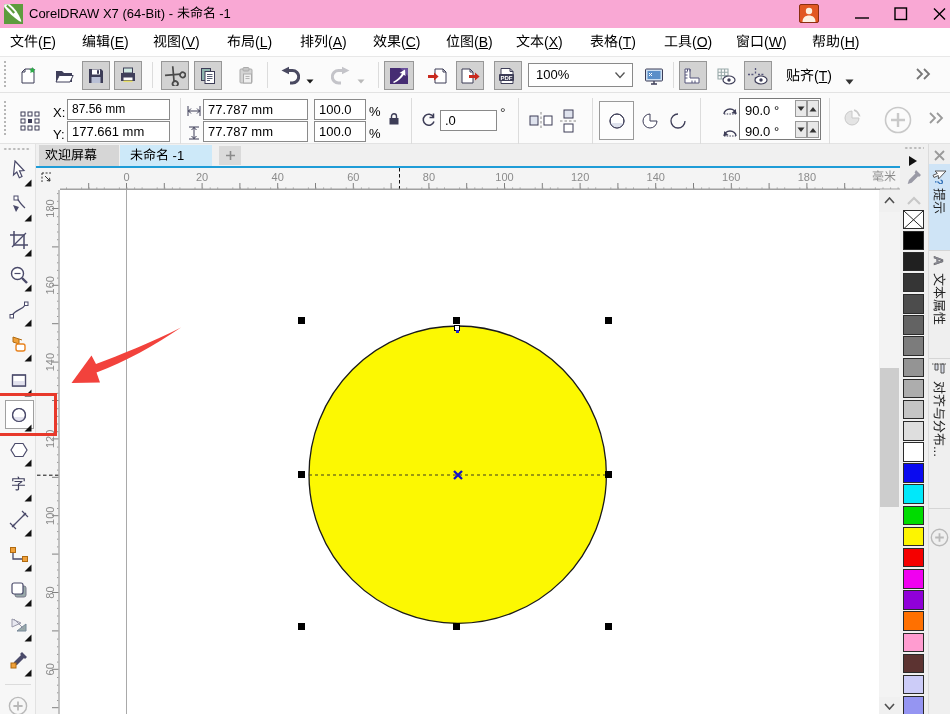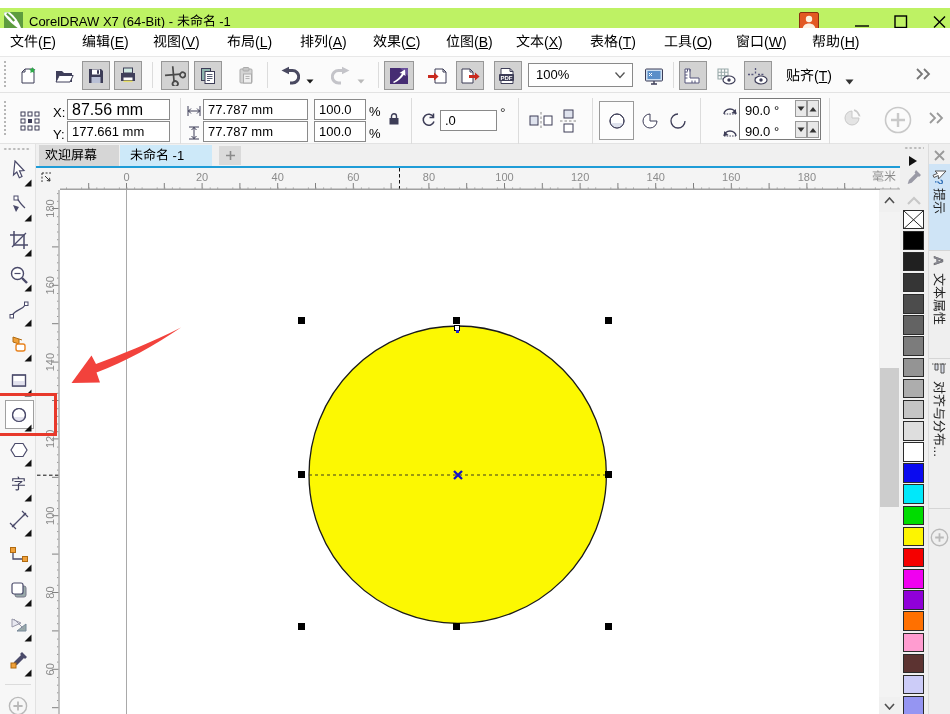--- a/index.html
+++ b/index.html
@@ -1,19 +1,19 @@
 <!DOCTYPE html>
 <html><head><meta charset="utf-8"><title>CorelDRAW X7</title><style>
 *{margin:0;padding:0;box-sizing:border-box}
 html,body{width:950px;height:714px;overflow:hidden}
 body{font-family:"Liberation Sans",sans-serif;background:#fff;position:relative}
 .r{position:absolute}
 .tbtn{position:absolute;display:flex;align-items:center;justify-content:center}
 </style></head><body>
-<div class="r" style="left:0;top:8px;width:950px;height:28px;background:#bef264">
+<div class="r" style="left:0;top:0;width:950px;height:28px;background:#f9a8d4">
     <div style="position:absolute;left:3px;top:3px;"><svg width="21" height="22" viewBox="0 0 21 22">
         <rect x="1" y="1" width="19" height="20" fill="#5d9c3e"></rect>
         <path d="M1.2 1.2 L6.8 1.2 C11.8 5.5 15.8 10.5 18 17 L18.3 18.9 L16 18 C10.8 14.5 5.2 9.5 1.2 4 Z" fill="#fff"></path>
         <path d="M3.8 2.5 C6.8 5 9.2 7.5 11.2 10" stroke="#5d9c3e" stroke-width="2.2" fill="none"></path>
       </svg></div>
     <div style="position:absolute;left:29px;top:6px;">
       <div style="display:flex;align-items:center;font-size:13px;color:#000">
         <span>CorelDRAW X7 (64-Bit) -&nbsp;</span>
         <svg width="39.0" height="14.6" viewBox="0 0 39.0 14.6" style="display:block" fill="#000">
           <g transform="translate(0,11.44) scale(0.013,-0.013)">
@@ -336,21 +336,21 @@
           <rect x="2" y="9" width="4" height="4"></rect>
           <rect x="16" y="9" width="4" height="4"></rect>
           <rect x="2" y="16" width="4" height="4"></rect>
           <rect x="9" y="16" width="4" height="4"></rect>
           <rect x="16" y="16" width="4" height="4"></rect>
         </g>
         <rect x="9" y="9" width="4" height="4" fill="#3d3d57"></rect>
       </svg></div>
     <div style="position:absolute;left:53px;top:10px;"><span style="font-size:13px">X:</span></div>
     <div style="position:absolute;left:53px;top:32px;"><span style="font-size:13px">Y:</span></div>
-    <div class="r" style="left:67px;top:6px;width:103px;height:21px;background:#fff;border:1px solid #8a8a8a;font-size:16px;line-height:19px;padding-left:4px">87.56 mm</div>
+    <div class="r" style="left:67px;top:6px;width:103px;height:21px;background:#fff;border:1px solid #8a8a8a;font-size:12px;line-height:19px;padding-left:4px">87.56 mm</div>
     <div class="r" style="left:67px;top:28px;width:103px;height:21px;background:#fff;border:1px solid #8a8a8a;font-size:13px;line-height:19px;padding-left:4px">177.661 mm</div>
     <div style="position:absolute;left:180px;top:5px;width:1px;height:46px;background:#dcdcdc"></div>
     <div style="position:absolute;left:187px;top:10px;"><svg width="14" height="12" viewBox="0 0 14 12">
         <path d="M1 1 v10 M13 1 v10 M1 6 h12 M4 3.5 L1.5 6 l2.5 2.5 M10 3.5 L12.5 6 l-2.5 2.5" stroke="#3d3d57" fill="none"></path>
       </svg></div>
     <div style="position:absolute;left:188px;top:33px;"><svg width="12" height="14" viewBox="0 0 12 14">
         <path d="M1 1 h10 M1 13 h10 M6 1 v12 M3.5 4 L6 1.5 l2.5 2.5 M3.5 10 L6 12.5 l2.5 -2.5" stroke="#3d3d57" fill="none"></path>
       </svg></div>
     <div class="r" style="left:203px;top:6px;width:105px;height:21px;background:#fff;border:1px solid #8a8a8a;font-size:13px;line-height:19px;padding-left:4px">77.787 mm</div>
     <div class="r" style="left:203px;top:28px;width:105px;height:21px;background:#fff;border:1px solid #8a8a8a;font-size:13px;line-height:19px;padding-left:4px">77.787 mm</div>

